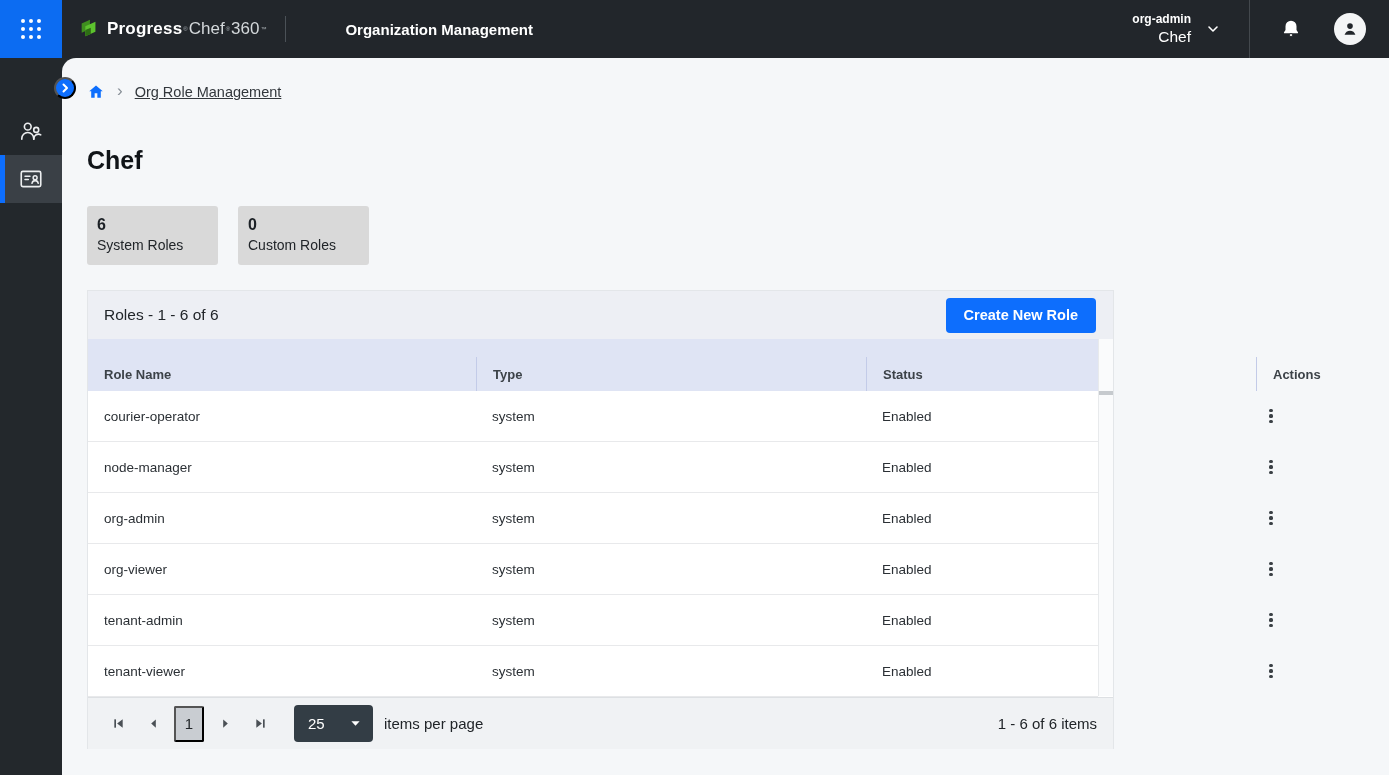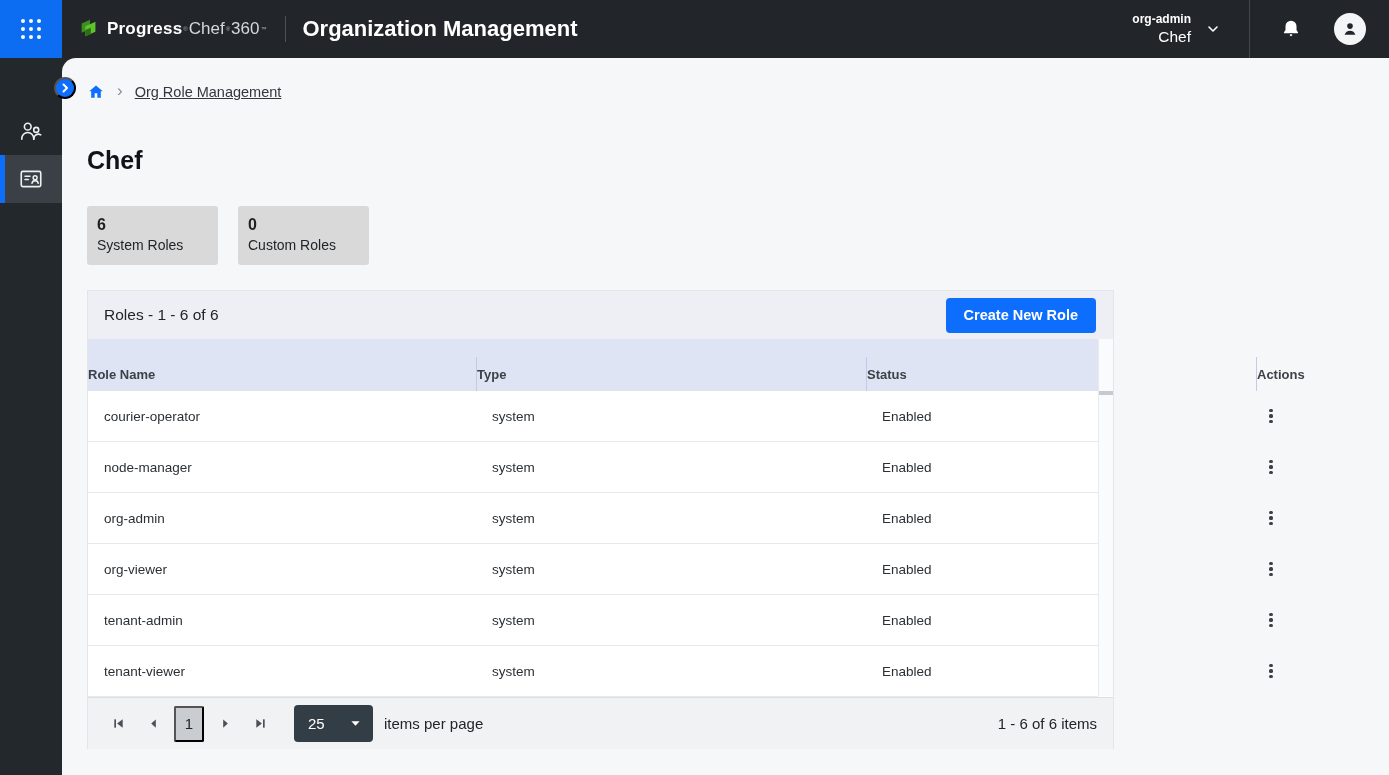--- a/index.html
+++ b/index.html
@@ -11,21 +11,21 @@
   .topbar { height:58px; background:#22262b; display:flex; align-items:center; flex:0 0 58px; position:relative; z-index:5; }
   .waffle-btn { width:62px; height:58px; background:#0c6cf2; display:flex; align-items:center; justify-content:center; cursor:pointer; flex:0 0 62px; }
   .waffle { display:grid; grid-template-columns:repeat(3,4px); grid-template-rows:repeat(3,4px); gap:4px; }
   .waffle span { width:4px; height:4px; border-radius:50%; background:#fff; }
   .logo { display:flex; align-items:center; margin-left:16px; white-space:nowrap; }
   .logo svg { margin-right:7px; }
   .logo .brand { color:#fff; font-weight:bold; font-size:17px; letter-spacing:.2px; }
   .logo .lite { color:#d4d8db; font-weight:400; font-size:17px; }
   .logo sup { color:#aab0b5; font-size:6px; vertical-align:super; margin:0 1px; }
   .tb-divider { width:1px; height:26px; background:#4b5157; margin:0 16px 0 18px; }
-  .tb-title { color:#fff; font-weight:bold; font-size:22px; }
+  .tb-title { color:#fff; font-weight:bold; font-size:15px;margin-left:43px; }
   .tb-right { margin-left:auto; display:flex; align-items:center; height:100%; }
   .org-block { text-align:right; color:#fff; line-height:1.25; cursor:pointer; }
   .org-role { font-size:12px; font-weight:bold; }
   .org-name { font-size:15.5px; }
   .org-caret { margin:0 0 0 14px; cursor:pointer; display:flex; align-items:center; }
   .tb-sep { width:1px; height:58px; background:#43484d; margin-left:28px; }
   .bell-btn { margin-left:30px; cursor:pointer; display:flex; align-items:center; }
   .avatar-btn { margin:0 23px 0 32px; width:32px; height:32px; border-radius:50%; background:#f4f5f6; display:flex; align-items:center; justify-content:center; cursor:pointer; }
 
   
@@ -48,21 +48,21 @@
   .stat-card { width:131px; height:59px; background:#d9d9d9; border-radius:3px; padding:9px 10px; }
   .stat-value { font-size:16px; font-weight:bold; color:#1c2126; line-height:1.3; }
   .stat-label { font-size:14px; color:#212529; line-height:1.3; }
 
   
   .table-card { margin-top:25px; width:1027px; height:459px; border:1px solid #e3e6e9; background:#fff; position:relative; display:flex; flex-direction:column; }
   .t-toolbar { height:48px; flex:0 0 48px; background:#edeff4; display:flex; align-items:center; padding:0 17px 0 16px; }
   .t-title { font-size:15.5px; color:#212529; }
   .create-btn { margin-left:auto; height:35px; padding:8px 18px; background:#0d6efd; color:#fff; font-weight:bold; font-size:14.5px; border:none; border-radius:4px; cursor:pointer; font-family:inherit; }
   .t-header { height:52px; flex:0 0 52px; background:#dfe4f4; display:flex; align-items:stretch; margin-right:15px; }
-  .th { display:flex; align-items:center; font-size:13px; font-weight:bold; color:#3c4248;margin-top:18px; }
+  .th { display:flex; align-items:center; padding-left:16px; font-size:13px; font-weight:bold; color:#3c4248;margin-top:18px; }
   .th + .th { border-left:1px solid #c3cbe8; }
   .col-name { width:388px; flex:0 0 388px; }
   .col-type { width:390px; flex:0 0 390px; }
   .col-status { width:390px; flex:0 0 390px; }
   .col-actions { flex:1; }
   .t-row { height:51px; flex:0 0 51px; display:flex; align-items:stretch; border-bottom:1px solid #e8e9eb; margin-right:15px; background:#fff; }
   .td { display:flex; align-items:center; padding-left:16px; font-size:13.5px; color:#2b3035;text-align:right; }
   .td.actions { justify-content:center; padding-left:0; }
   .kebab { width:30px; height:30px; background:transparent; border:none; cursor:pointer; display:flex; flex-direction:column; align-items:center; justify-content:center; gap:2.5px; }
   .kebab span { width:3.2px; height:3.2px; border-radius:50%; background:#3a4045; }

